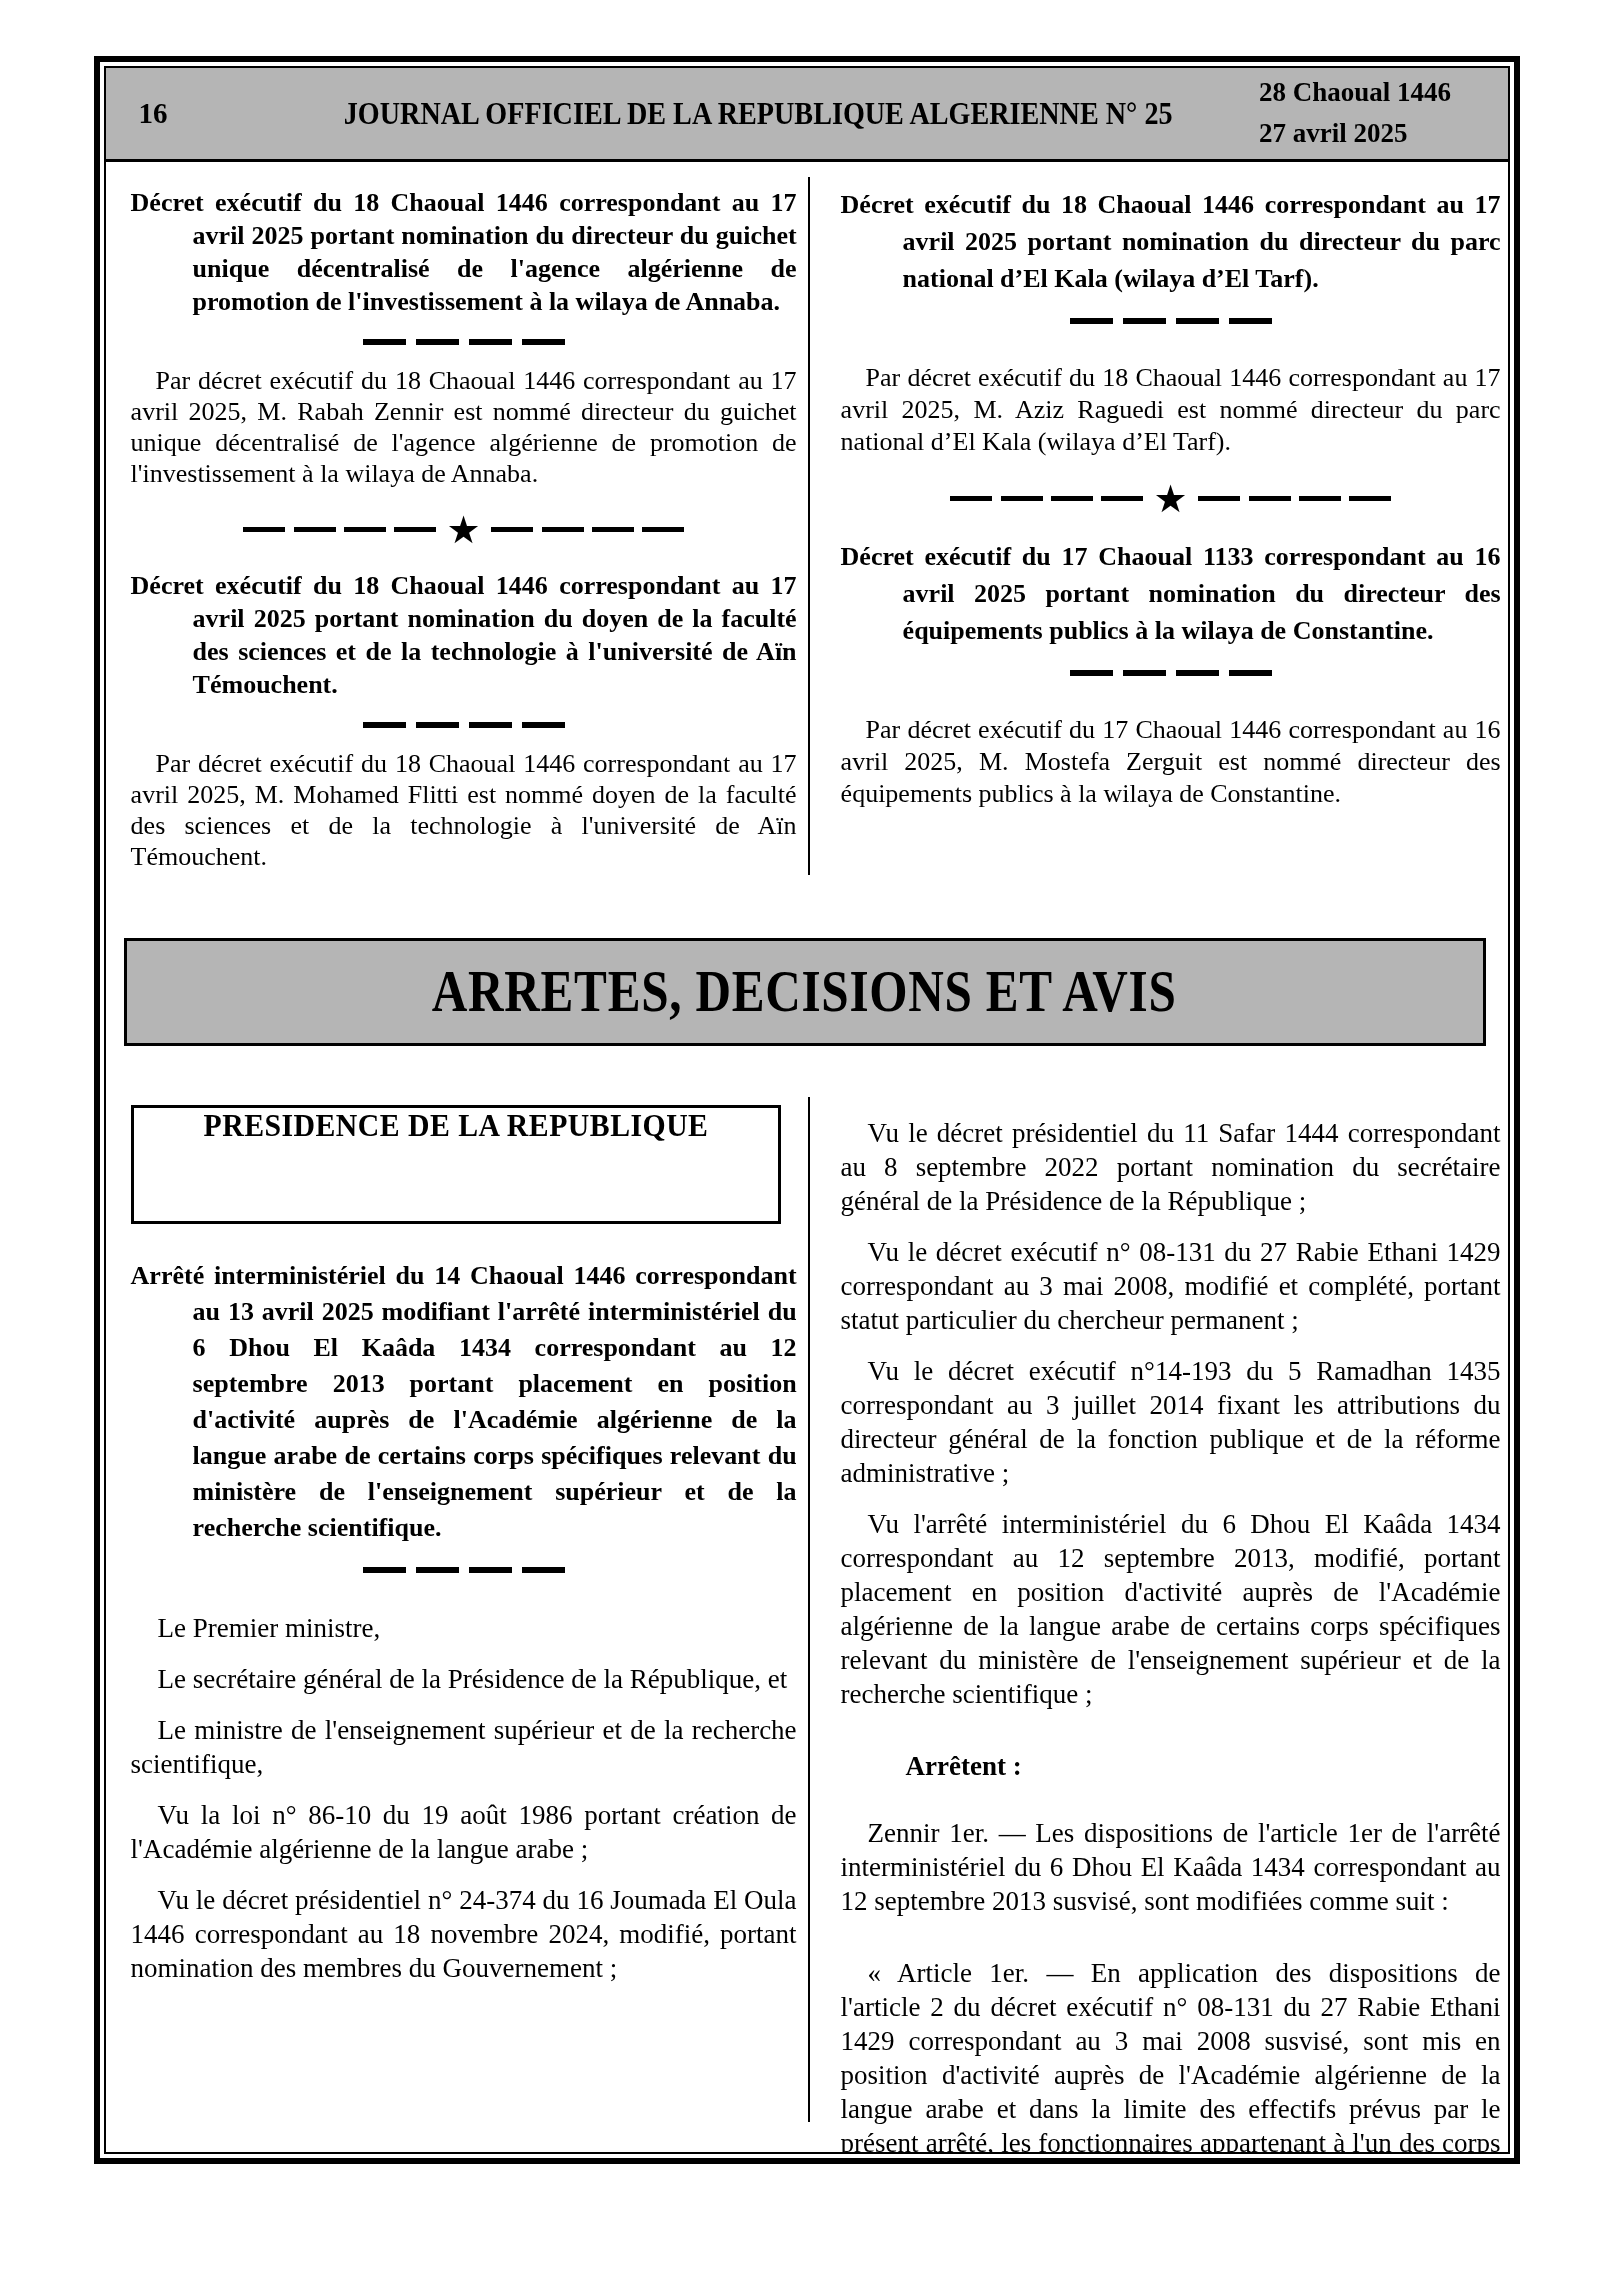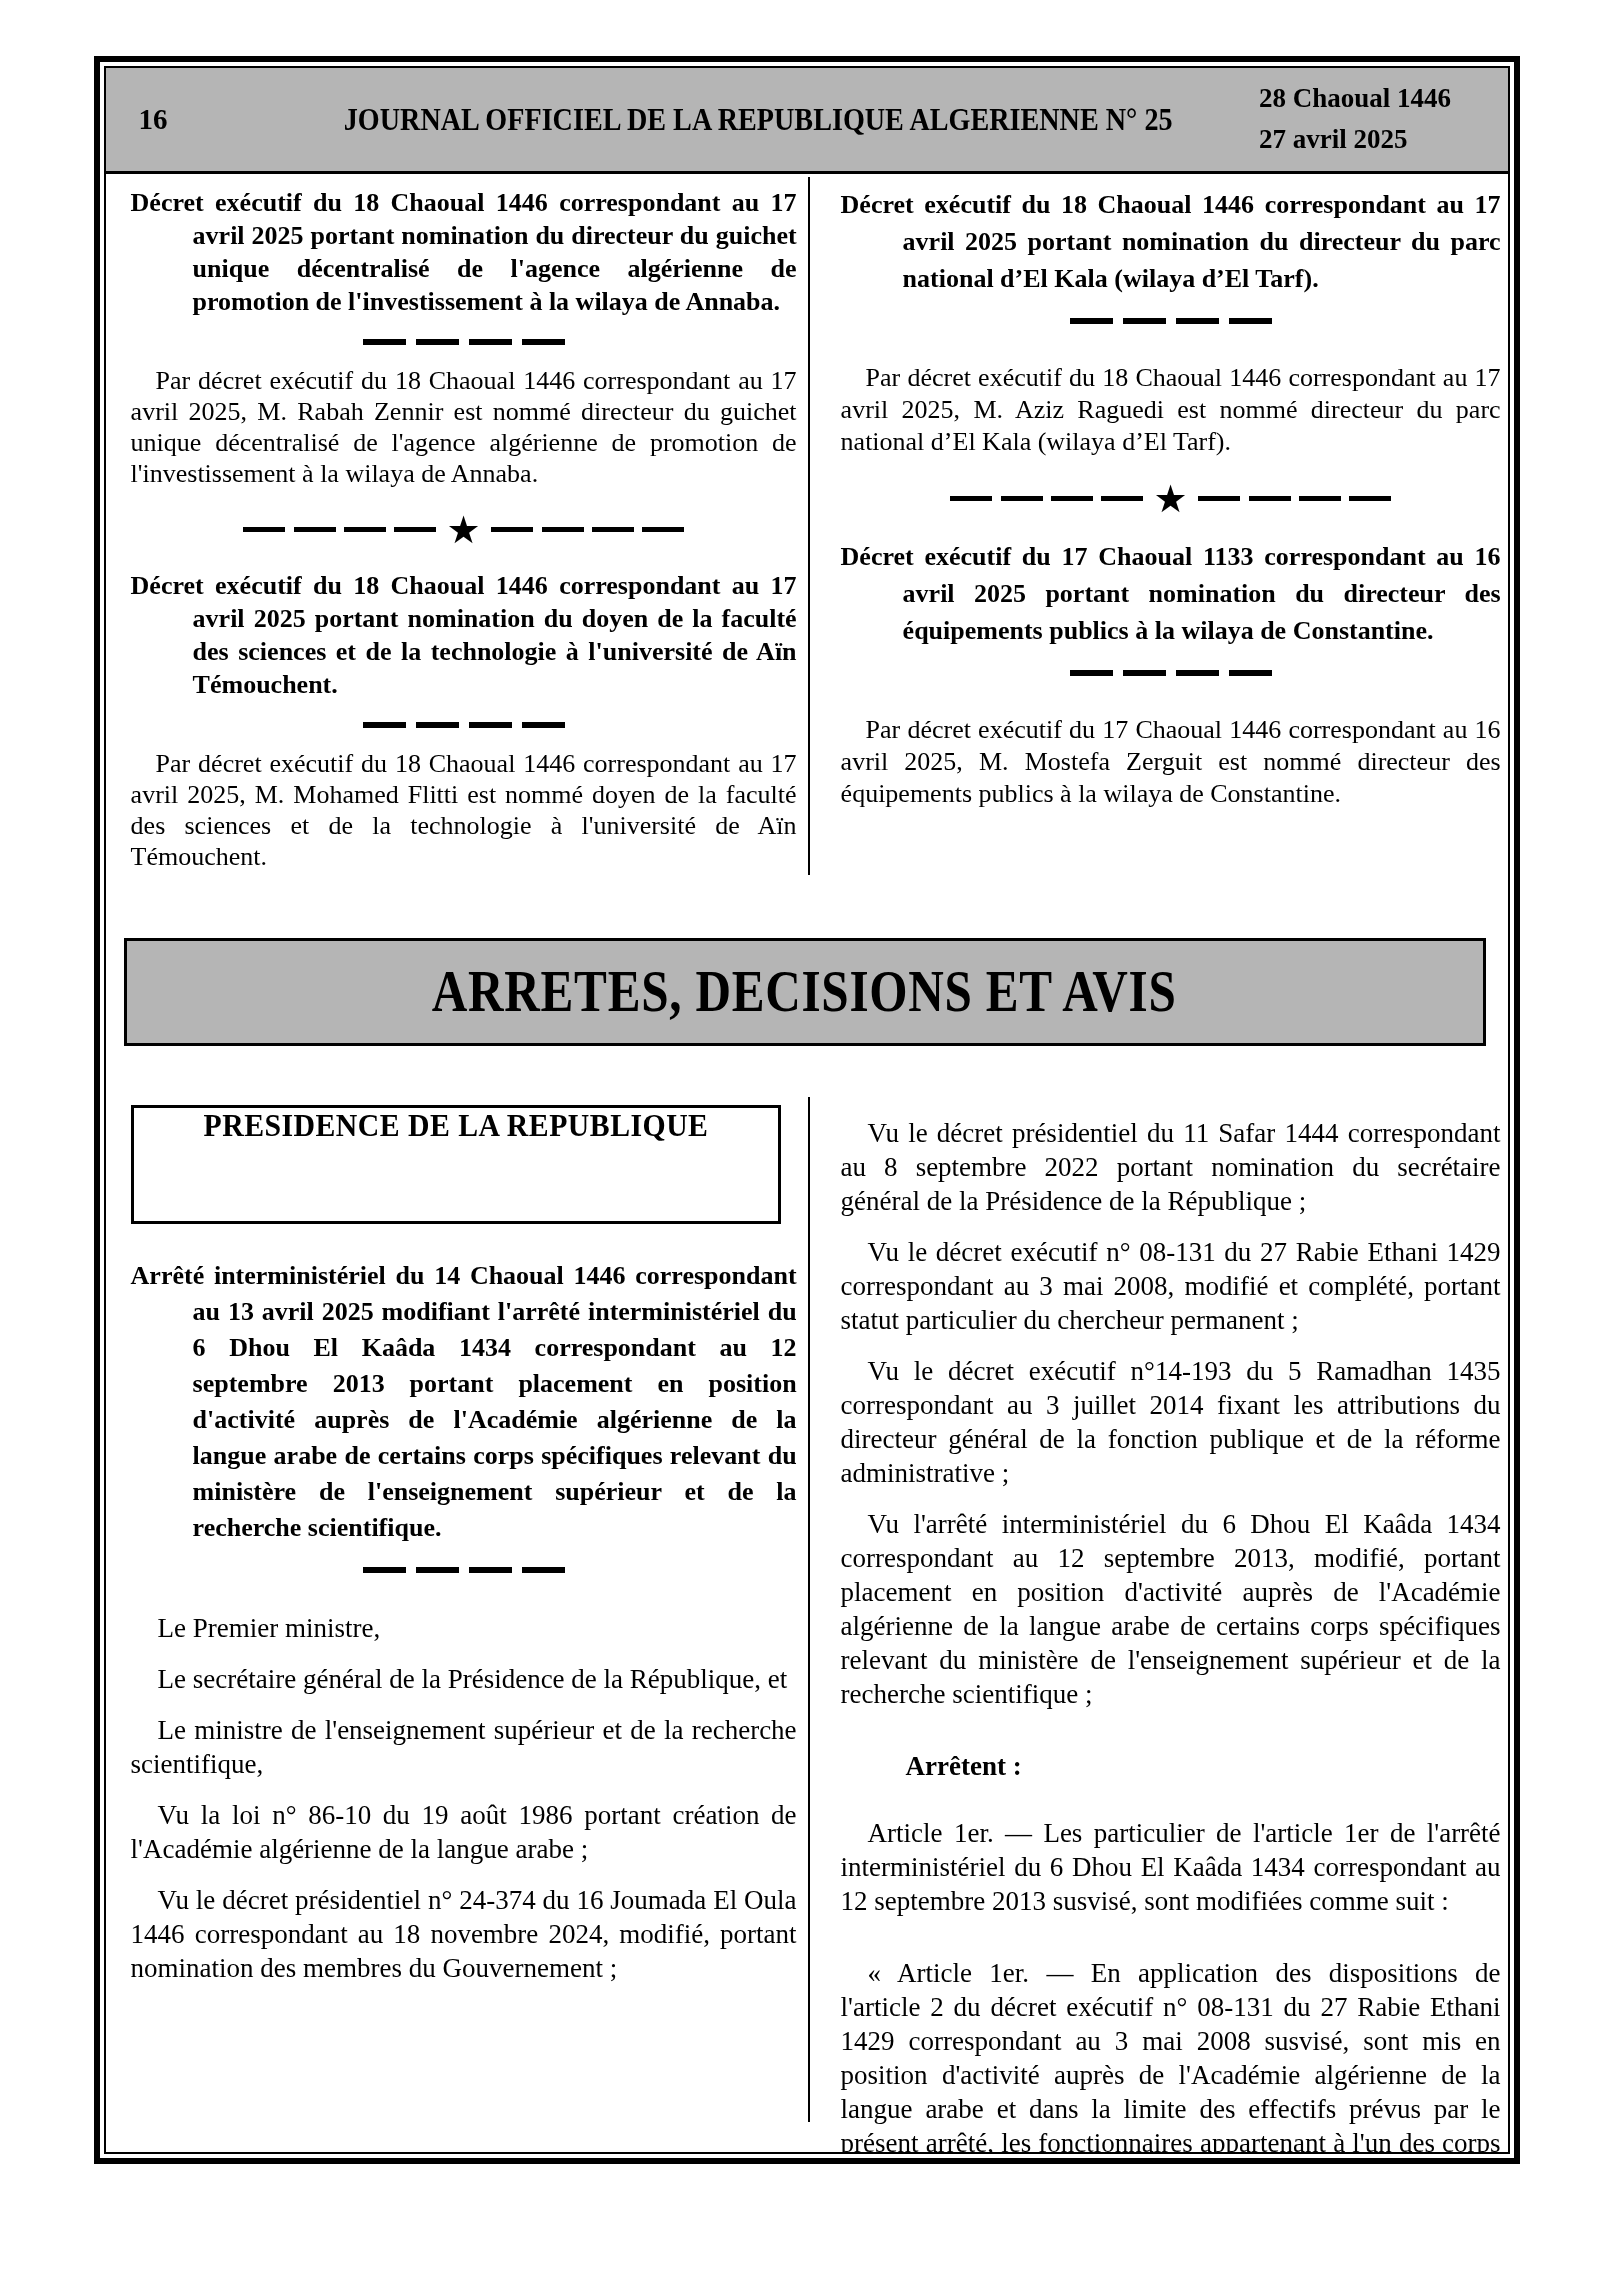--- a/index.html
+++ b/index.html
@@ -13,21 +13,21 @@
   .frame {
     position:absolute; left:94px; top:56px; width:1426px; height:2108px;
     border:6.3px solid #000; box-sizing:border-box; padding:3.6px; background:#fff;
   }
   .frame-inner {
     border:2.7px solid #000; box-sizing:border-box;
     width:100%; height:100%; position:relative; overflow:hidden;
   }
   
   .header-bar {
-    position:absolute; top:0; left:0; right:0; height:106px;
+    position:absolute; top:0; left:0; right:0; height:94px;
     background:#b5b5b5; border-bottom:3.6px solid #000;
     display:flex; align-items:center; box-sizing:border-box;
   }
   .page-number { width:118px; padding-left:33px; font-size:29px; font-weight:bold; }
   .journal-title {
     flex:1; text-align:center; font-size:32px; font-weight:bold;
     transform:scaleX(0.88); white-space:nowrap; letter-spacing:0px;
   }
   .dates {
     width:226px; padding-right:23.5px; text-align:left;
@@ -213,19 +213,19 @@
       <p class="law-para">Vu la loi n° 86-10 du 19 août 1986 portant création de l'Académie algérienne de la langue arabe ;</p>
       <p class="law-para">Vu le décret présidentiel n° 24-374 du 16 Joumada El Oula 1446 correspondant au 18 novembre 2024, modifié, portant nomination des membres du Gouvernement ;</p>
     </section>
 
     <section class="col lower-right">
       <p class="law-para first">Vu le décret présidentiel du 11 Safar 1444 correspondant au 8 septembre 2022 portant nomination du secrétaire général de la Présidence de la République ;</p>
       <p class="law-para">Vu le décret exécutif n° 08-131 du 27 Rabie Ethani 1429 correspondant au 3 mai 2008, modifié et complété, portant statut particulier du chercheur permanent ;</p>
       <p class="law-para">Vu le décret exécutif n°14-193 du 5 Ramadhan 1435 correspondant au 3 juillet 2014 fixant les attributions du directeur général de la fonction publique et de la réforme administrative ;</p>
       <p class="law-para">Vu l'arrêté interministériel du 6 Dhou El Kaâda 1434 correspondant au 12 septembre 2013, modifié, portant placement en position d'activité auprès de l'Académie algérienne de la langue arabe de certains corps spécifiques relevant du ministère de l'enseignement supérieur et de la recherche scientifique ;</p>
       <p class="arretent">Arrêtent :</p>
-      <p class="law-para after-arretent"><span>Article 1er. — Les particulier de l'</span><span class="it">article 1er</span><span> de l'arrêté interministériel du 6 Dhou El Kaâda 1434 correspondant au 12 septembre 2013 susvisé, sont modifiées comme suit :</span></p>
+      <p class="law-para after-arretent"><span>Zennir 1er. — Les dispositions de l'</span><span class="it">article 1er</span><span> de l'arrêté interministériel du 6 Dhou El Kaâda 1434 correspondant au 12 septembre 2013 susvisé, sont modifiées comme suit :</span></p>
       <p class="law-para quote"><span>« </span><span class="it">Article 1er.</span><span> — En application des dispositions de l'article 2 du décret exécutif n° 08-131 du 27 Rabie Ethani 1429 correspondant au 3 mai 2008 susvisé, sont mis en position d'activité auprès de l'Académie algérienne de la langue arabe et dans la limite des effectifs prévus par le présent arrêté, les fonctionnaires appartenant à l'un des corps suivants :</span></p>
     </section>
 
   </div>
 </div>
 
 
 </body></html>

